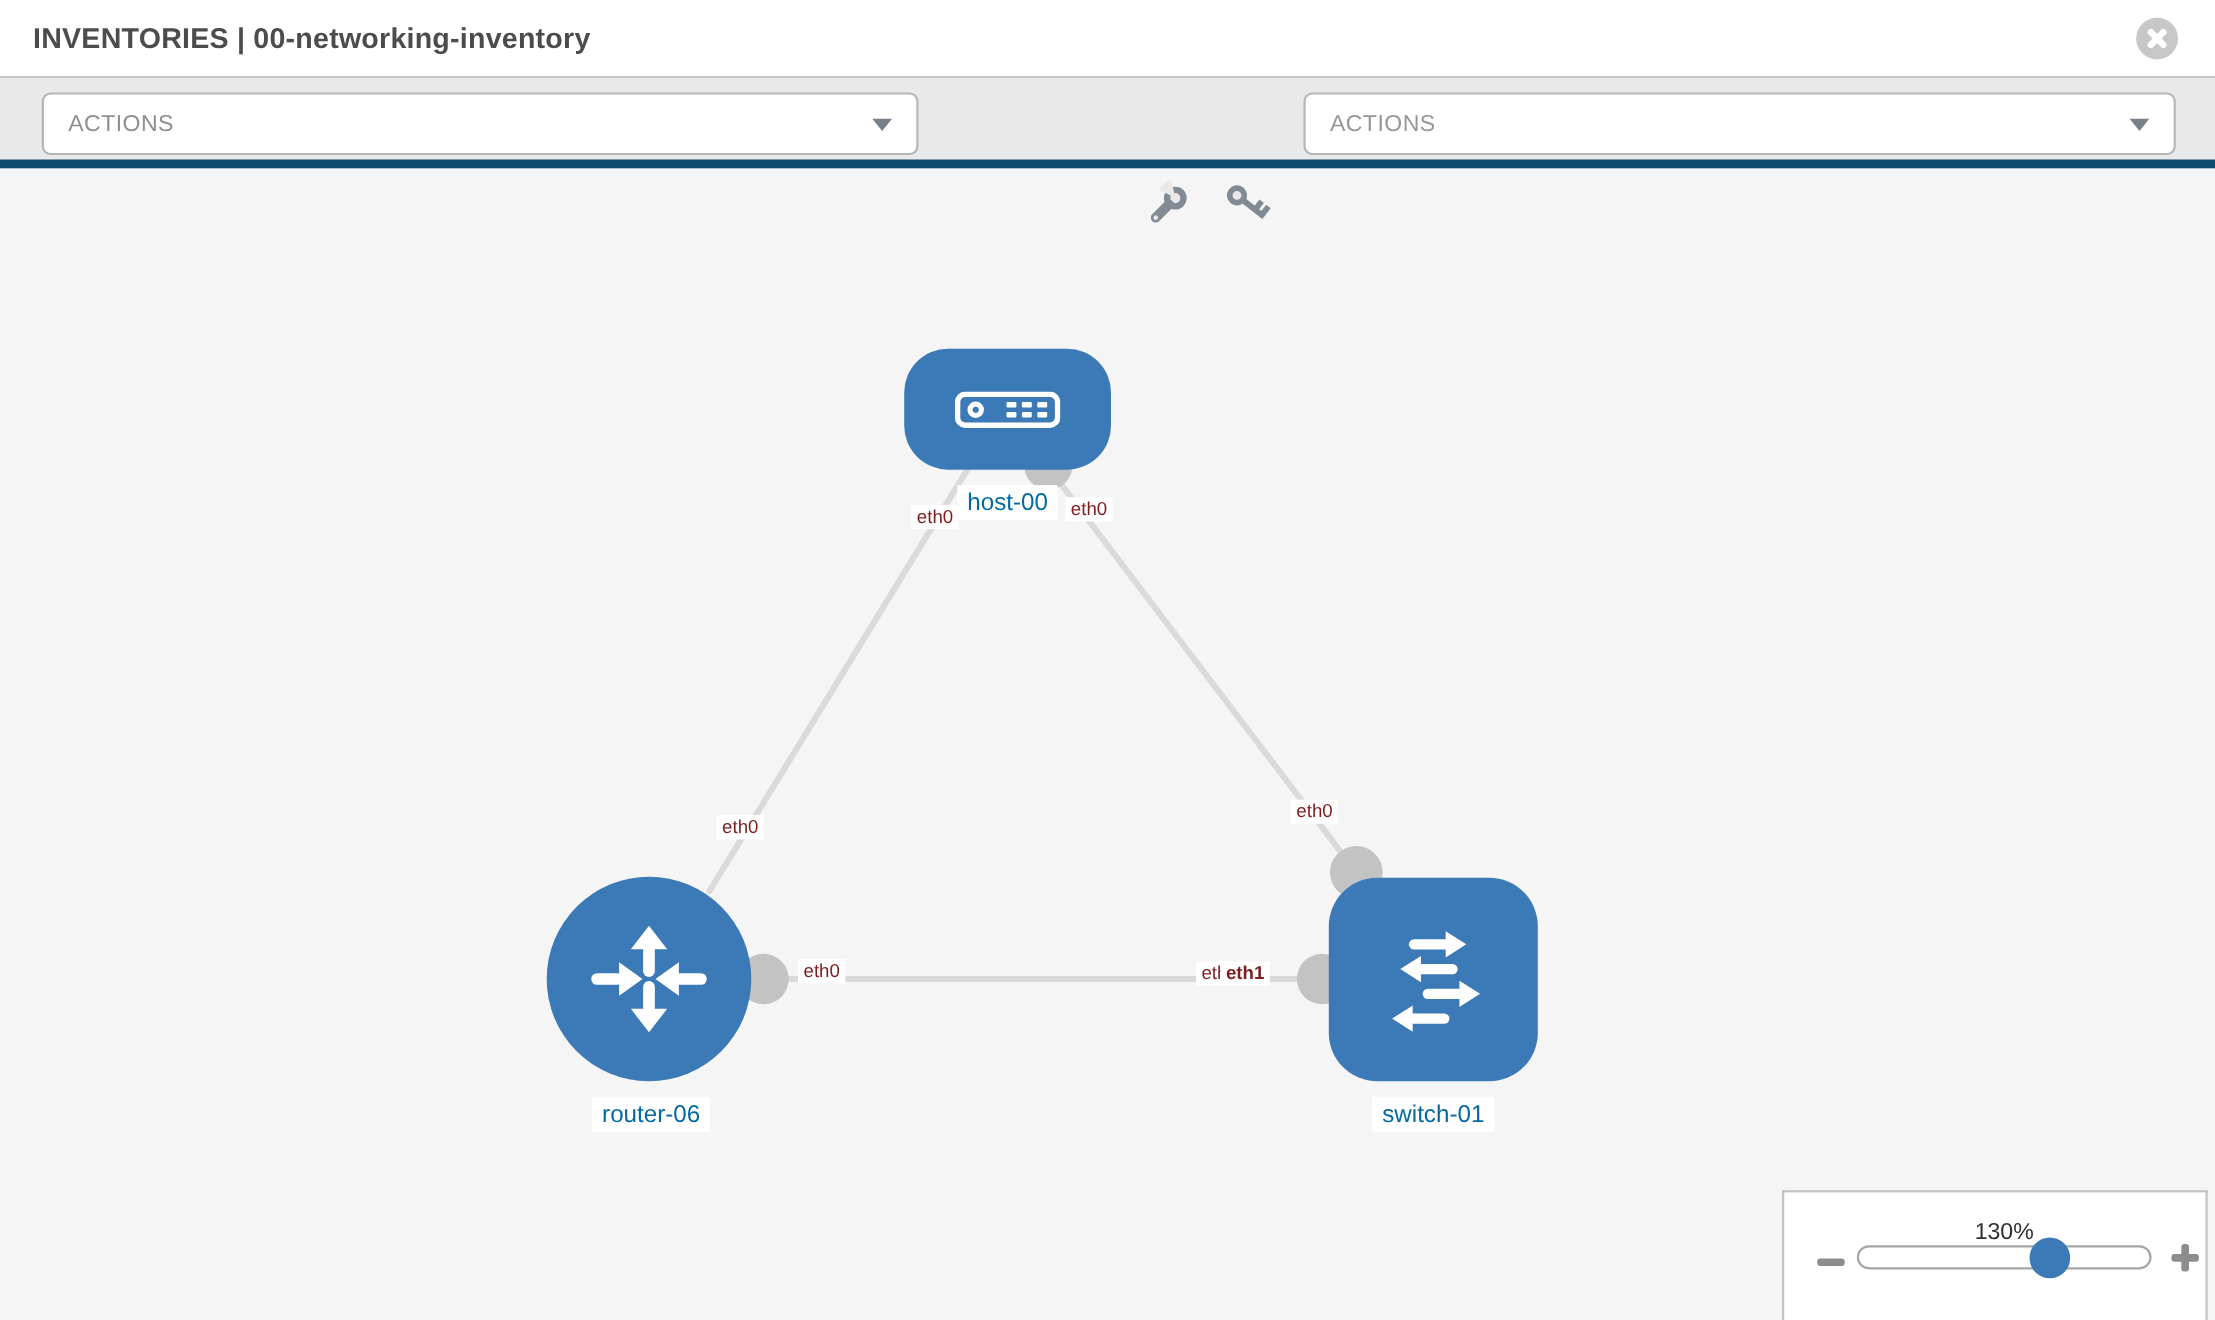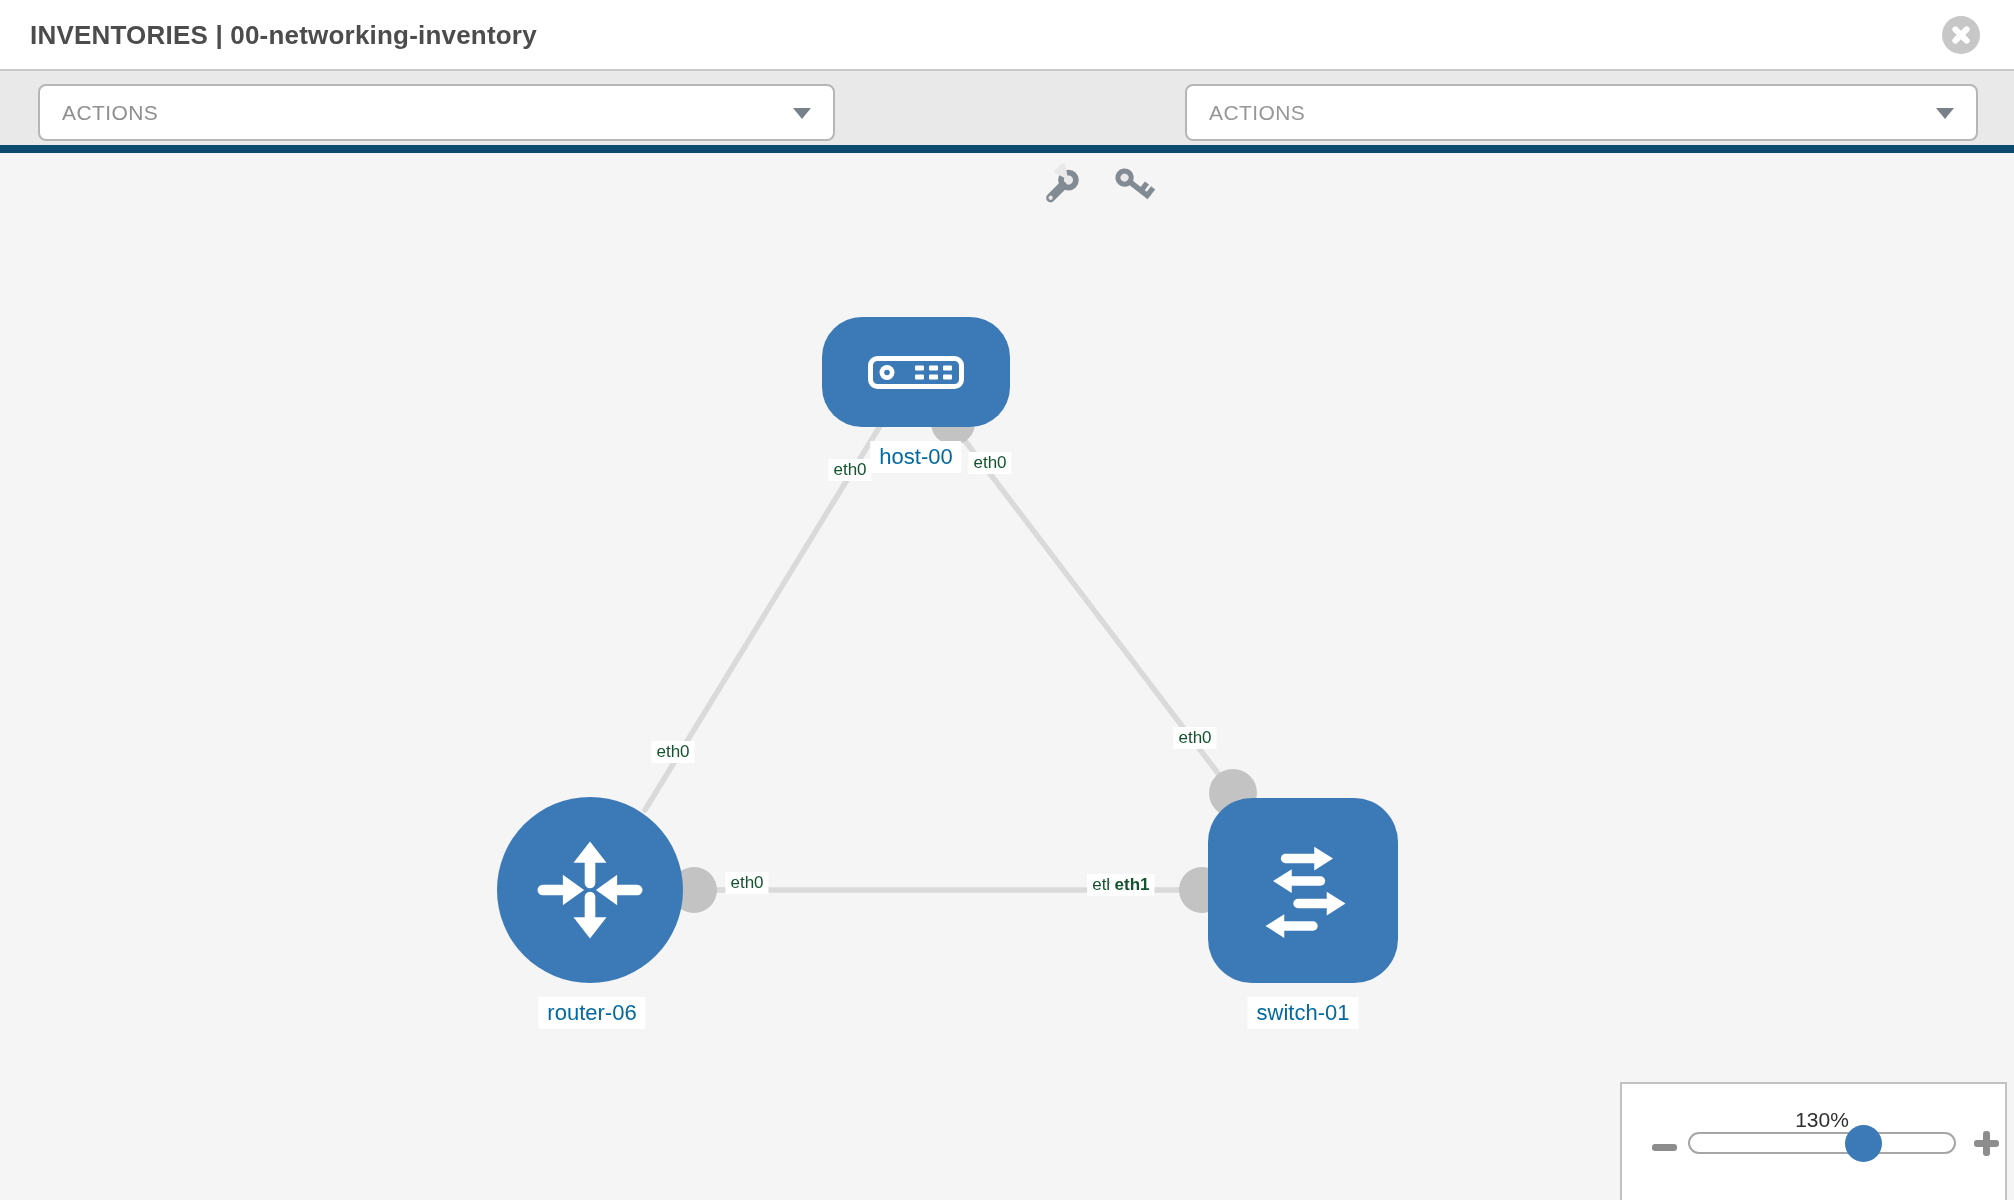--- a/index.html
+++ b/index.html
@@ -29,21 +29,21 @@
   .ic-wrench{left:1038px;top:93px;width:46px;height:46px;}
   .ic-key{left:1110px;top:90px;width:48px;height:48px;}
   
   .canvas{position:absolute;top:153px;left:0;width:2014px;height:1047px;background:#f5f5f5;}
   .links-layer{position:absolute;left:0;top:0;z-index:0;}
   .node{position:absolute;background:#3b7ab6;display:flex;align-items:center;justify-content:center;z-index:1;cursor:pointer;}
   .node-host{left:822px;top:164px;width:188px;height:110px;border-radius:40px;}
   .node-router{left:497px;top:644px;width:186px;height:186px;border-radius:50%;}
   .node-switch{left:1208px;top:645px;width:190px;height:185px;border-radius:44px;}
   .chip{position:absolute;transform:translate(-50%,-50%);background:#ffffff;white-space:nowrap;z-index:2;}
-  .chip.port{font-size:17px;padding:1px 5px;color:#14532d;}
+  .chip.port{font-size:17px;padding:1px 5px;color:#7f1d1d;}
   .chip.name{font-size:22px;padding:3px 9px;color:#0369a1;}
   .chip.front{z-index:3;}
   
   .zoom-panel{position:absolute;left:1620px;top:929px;width:387px;height:118px;background:#fff;
       border:2px solid #c2c2c2;border-bottom:none;z-index:5;}
   .zoom-level{position:absolute;left:66px;top:8px;width:268px;text-align:center;font-size:21px;color:#2f2f2f;margin-top:16px;}
   .zoom-minus{position:absolute;left:29px;top:53px;width:27px;height:20px;cursor:pointer;}
   .zoom-minus .bar-h{position:absolute;left:1px;top:7px;width:25px;height:7px;border-radius:3px;background:#8d8d8d;}
   .zoom-plus{position:absolute;left:351px;top:46px;width:27px;height:27px;cursor:pointer;}
   .zoom-plus .bar-h{position:absolute;left:1px;top:10px;width:25px;height:7px;border-radius:3px;background:#8d8d8d;}

